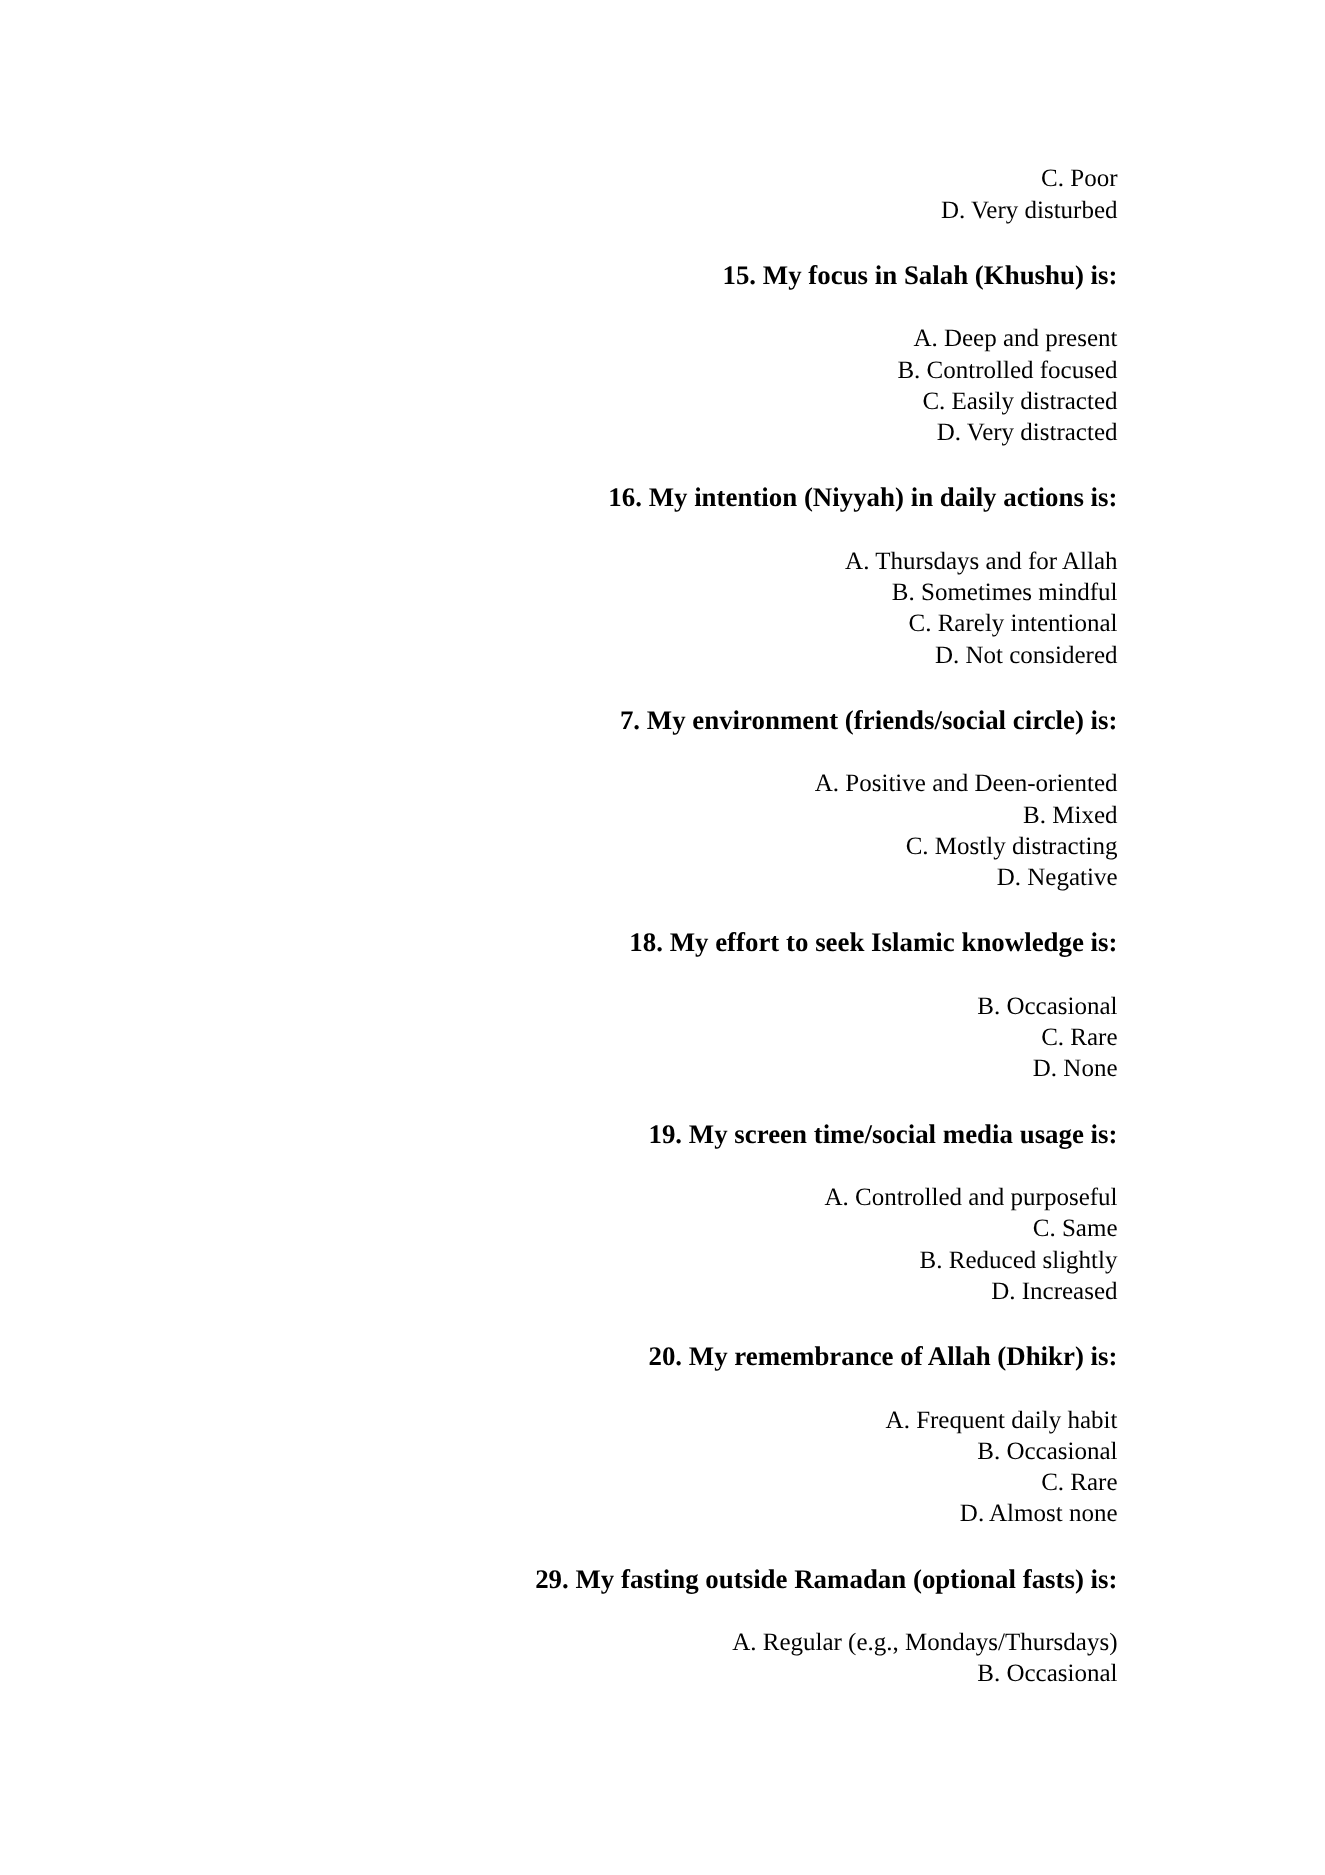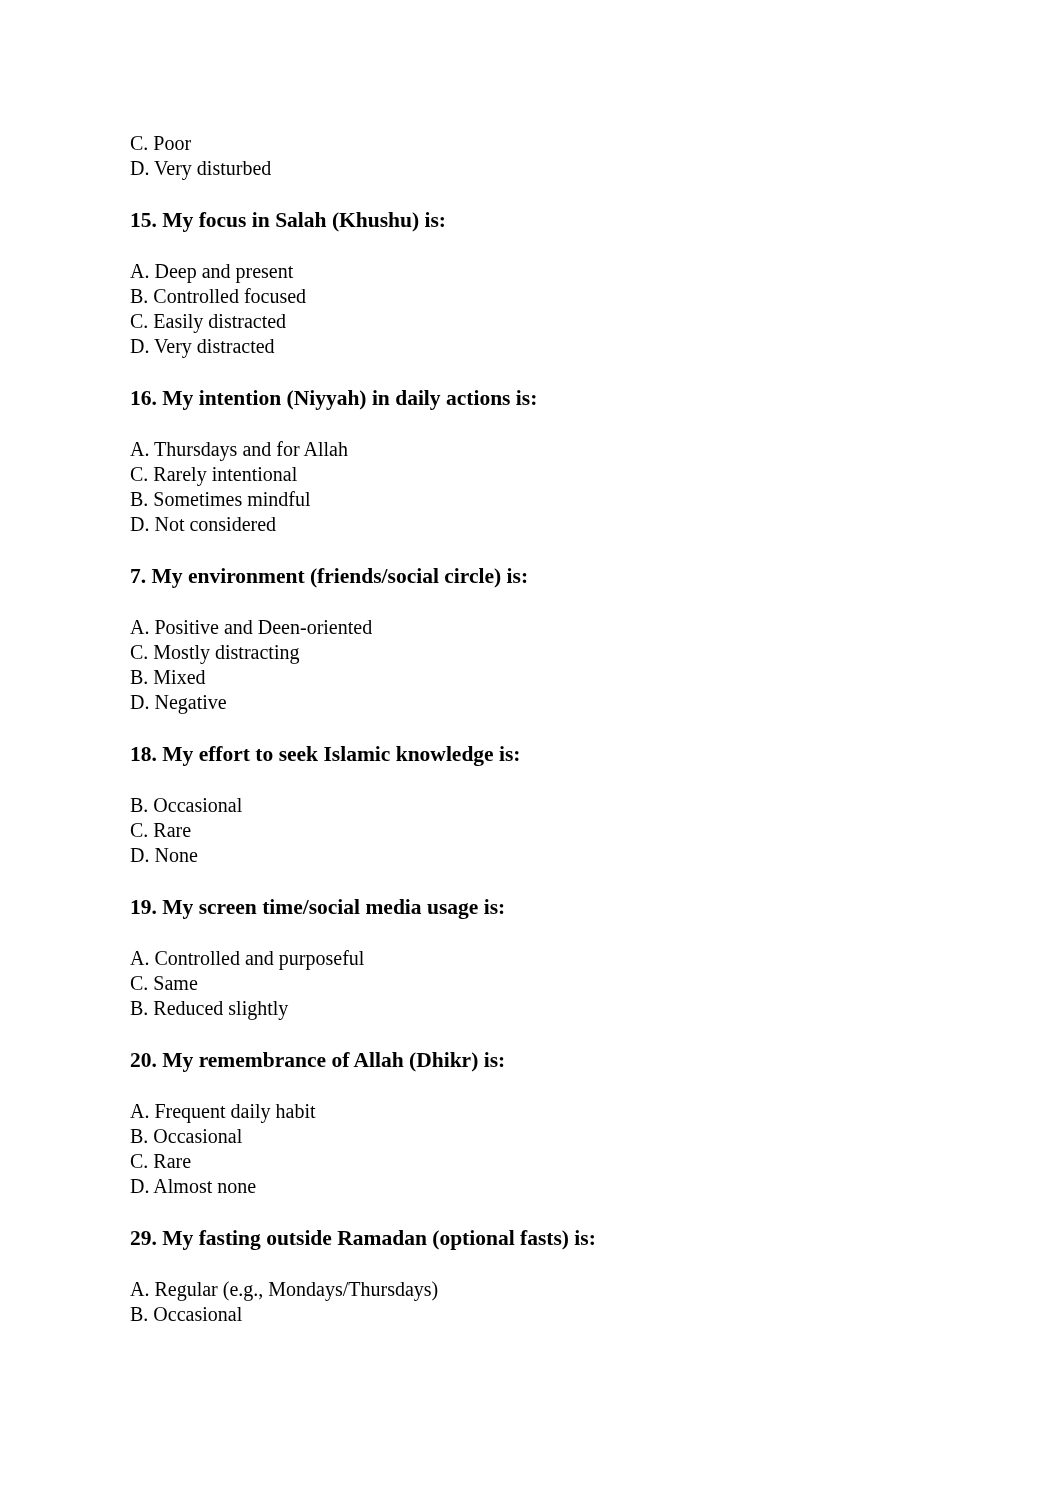--- a/index.html
+++ b/index.html
@@ -10,20 +10,21 @@
   .page {
     position: relative;
     width: 974px;
     height: 1500px;
     background: #ffffff;
     box-sizing: border-box;
     padding: 131px 80px 0 130px;
     font-family: "Liberation Serif", "DejaVu Serif", serif;
     color: #000000;
     overflow: hidden;
+    text-align: right;
   }
   .opts {
     margin: 0 0 26px 0;
   }
   .opts p {
     margin: 0;
     font-size: 20px;
     line-height: 25px;
     white-space: pre;
   }
@@ -49,45 +50,46 @@
   <div class="opts">
     <p>A. Deep and present</p>
     <p>B. Controlled focused</p>
     <p>C. Easily distracted</p>
     <p>D. Very distracted</p>
   </div>
 
   <h2 class="qtitle">16. My intention (Niyyah) in daily actions is:</h2>
   <div class="opts">
     <p>A. Thursdays and for Allah</p>
+    <p>B. Sometimes mindful</p>
     <p>C. Rarely intentional</p>
-    <p>B. Sometimes mindful</p>
     <p>D. Not considered</p>
   </div>
 
   <h2 class="qtitle">7. My environment (friends/social circle) is:</h2>
   <div class="opts">
     <p>A. Positive and Deen-oriented</p>
+    <p>B. Mixed</p>
     <p>C. Mostly distracting</p>
-    <p>B. Mixed</p>
     <p>D. Negative</p>
   </div>
 
   <h2 class="qtitle">18. My effort to seek Islamic knowledge is:</h2>
   <div class="opts">
     <p>B. Occasional</p>
     <p>C. Rare</p>
     <p>D. None</p>
   </div>
 
   <h2 class="qtitle">19. My screen time/social media usage is:</h2>
   <div class="opts">
     <p>A. Controlled and purposeful</p>
     <p>C. Same</p>
     <p>B. Reduced slightly</p>
+    <p>D. Increased</p>
   </div>
 
   <h2 class="qtitle">20. My remembrance of Allah (Dhikr) is:</h2>
   <div class="opts">
     <p>A. Frequent daily habit</p>
     <p>B. Occasional</p>
     <p>C. Rare</p>
     <p>D. Almost none</p>
   </div>
 

